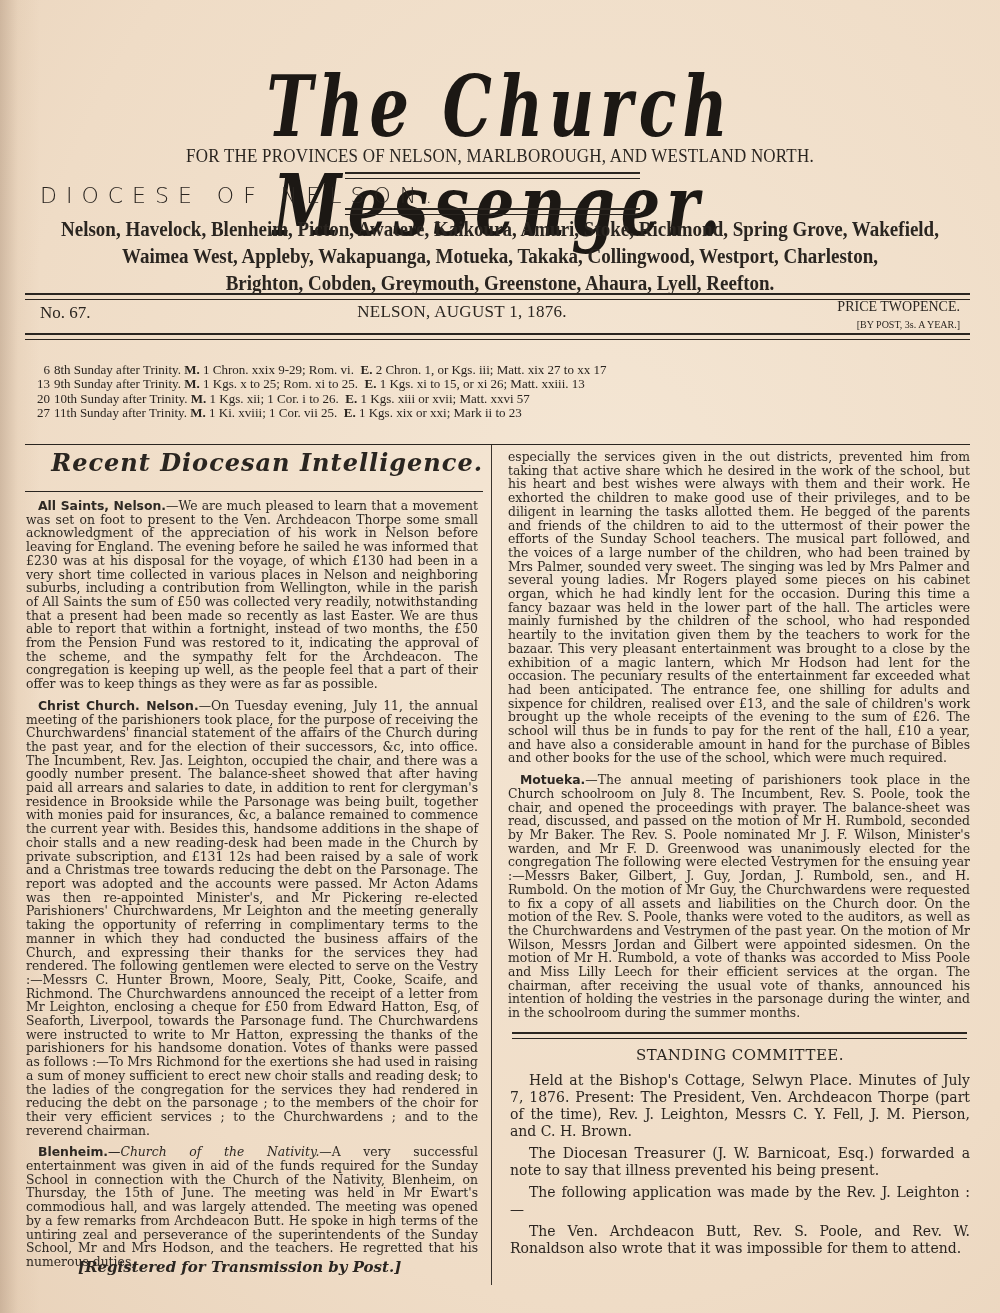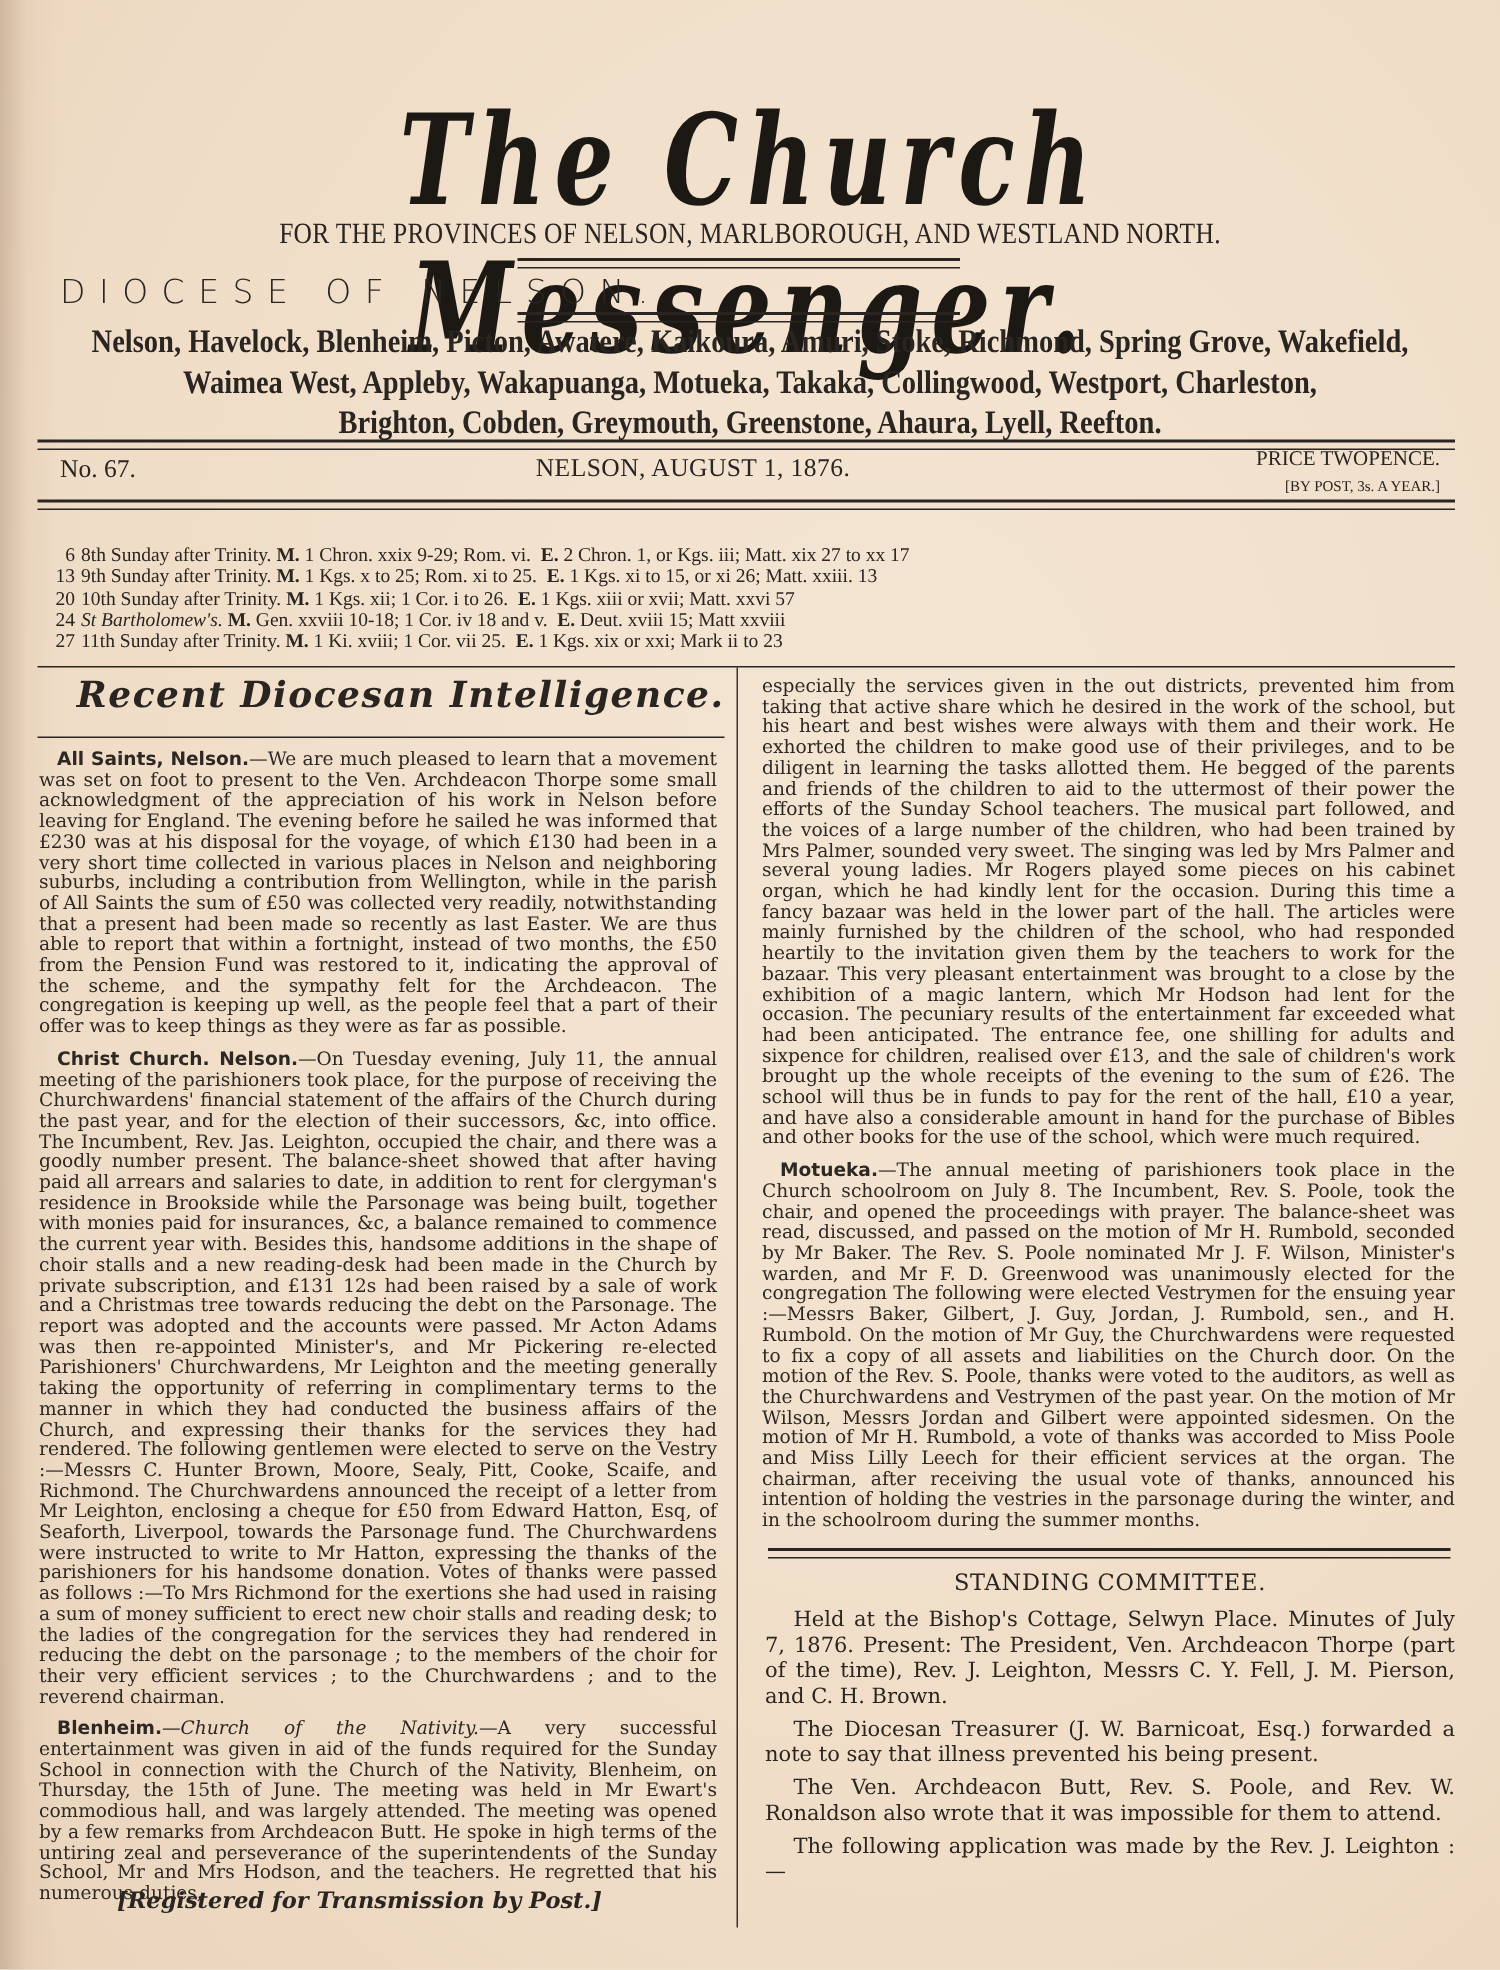--- a/index.html
+++ b/index.html
@@ -112,25 +112,20 @@
       <span class="day">13</span><span class="occ">9th Sunday after Trinity.</span>
       <span class="m">M.</span> <span>1 Kgs. x to 25; Rom. xi to 25.</span>
       &nbsp;<span class="e">E.</span> <span>1 Kgs. xi to 15, or xi 26; Matt. xxiii. 13</span>
     </div>
     <div class="cal-row">
       <span class="day">20</span><span class="occ">10th Sunday after Trinity.</span>
       <span class="m">M.</span> <span>1 Kgs. xii; 1 Cor. i to 26.</span>
       &nbsp;<span class="e">E.</span> <span>1 Kgs. xiii or xvii; Matt. xxvi 57</span>
     </div>
     <div class="cal-row">
-      <span class="day">24</span><span class="occ italic">St Bartholomew's.</span>
-      <span class="m">M.</span> <span>Gen. xxviii 10-18; 1 Cor. iv 18 and v.</span>
-      &nbsp;<span class="e">E.</span> <span>Deut. xviii 15; Matt  xxviii</span>
-    </div>
-    <div class="cal-row">
       <span class="day">27</span><span class="occ">11th Sunday after Trinity.</span>
       <span class="m">M.</span> <span>1 Ki. xviii; 1 Cor. vii 25.</span>
       &nbsp;<span class="e">E.</span> <span>1 Kgs. xix or xxi; Mark ii to 23</span>
     </div>
   </div>
 
   <div style="position:absolute; left:25px; width:475px; top:444px; height:1px; background:#2a2520;"></div>
   <div style="position:absolute; left:500px; width:470px; top:444px; height:1px; background:#2a2520;"></div>
 
   <div class="section-head">Recent Diocesan Intelligence.</div>
@@ -149,17 +144,17 @@
   <div class="col" style="left:508px; top:450px; width:462px;">
     <p style="text-indent:0">especially the services given in the out districts, prevented him from taking that active share which he desired in the work of the school, but his heart and best wishes were always with them and their work. He exhorted the children to make good use of their privileges, and to be diligent in learning the tasks allotted them. He begged of the parents and friends of the children to aid to the uttermost of their power the efforts of the Sunday School teachers. The musical part followed, and the voices of a large number of the children, who had been trained by Mrs Palmer, sounded very sweet. The singing was led by Mrs Palmer and several young ladies. Mr Rogers played some pieces on his cabinet organ, which he had kindly lent for the occasion. During this time a fancy bazaar was held in the lower part of the hall. The articles were mainly furnished by the children of the school, who had responded heartily to the invitation given them by the teachers to work for the bazaar. This very pleasant entertainment was brought to a close by the exhibition of a magic lantern, which Mr Hodson had lent for the occasion. The pecuniary results of the entertainment far exceeded what had been anticipated. The entrance fee, one shilling for adults and sixpence for children, realised over £13, and the sale of children's work brought up the whole receipts of the evening to the sum of £26. The school will thus be in funds to pay for the rent of the hall, £10 a year, and have also a considerable amount in hand for the purchase of Bibles and other books for the use of the school, which were much required.</p>
     <p><span class="lead">Motueka.</span><span>—The annual meeting of parishioners took place in the Church schoolroom on July 8. The Incumbent, Rev. S. Poole, took the chair, and opened the proceedings with prayer. The balance-sheet was read, discussed, and passed on the motion of Mr H. Rumbold, seconded by Mr Baker. The Rev. S. Poole nominated Mr J. F. Wilson, Minister's warden, and Mr F. D. Greenwood was unanimously elected for the congregation The following were elected Vestrymen for the ensuing year :—Messrs Baker, Gilbert, J. Guy, Jordan, J. Rumbold, sen., and H. Rumbold. On the motion of Mr Guy, the Churchwardens were requested to fix a copy of all assets and liabilities on the Church door. On the motion of the Rev. S. Poole, thanks were voted to the auditors, as well as the Churchwardens and Vestrymen of the past year. On the motion of Mr Wilson, Messrs Jordan and Gilbert were appointed sidesmen. On the motion of Mr H. Rumbold, a vote of thanks was accorded to Miss Poole and Miss Lilly Leech for their efficient services at the organ. The chairman, after receiving the usual vote of thanks, announced his intention of holding the vestries in the parsonage during the winter, and in the schoolroom during the summer months.</span></p>
   </div>
 
   <div class="rule-double" style="left:512px; width:455px; top:1032px;"></div>
   <div class="sc-title">STANDING COMMITTEE.</div>
   <div class="sc-body">
     <p>Held at the Bishop's Cottage, Selwyn Place. Minutes of July 7, 1876. Present: The President, Ven. Archdeacon Thorpe (part of the time), Rev. J. Leighton, Messrs C. Y. Fell, J. M. Pierson, and C. H. Brown.</p>
     <p>The Diocesan Treasurer (J. W. Barnicoat, Esq.) forwarded a note to say that illness prevented his being present.</p>
+    <p>The following application was made by the Rev. J. Leighton :—</p>
     <p>The Ven. Archdeacon Butt, Rev. S. Poole, and Rev. W. Ronaldson also wrote that it was impossible for them to attend.</p>
-    <p>The following application was made by the Rev. J. Leighton :—</p>
   </div>
 
 </div>
 
 </body></html>

